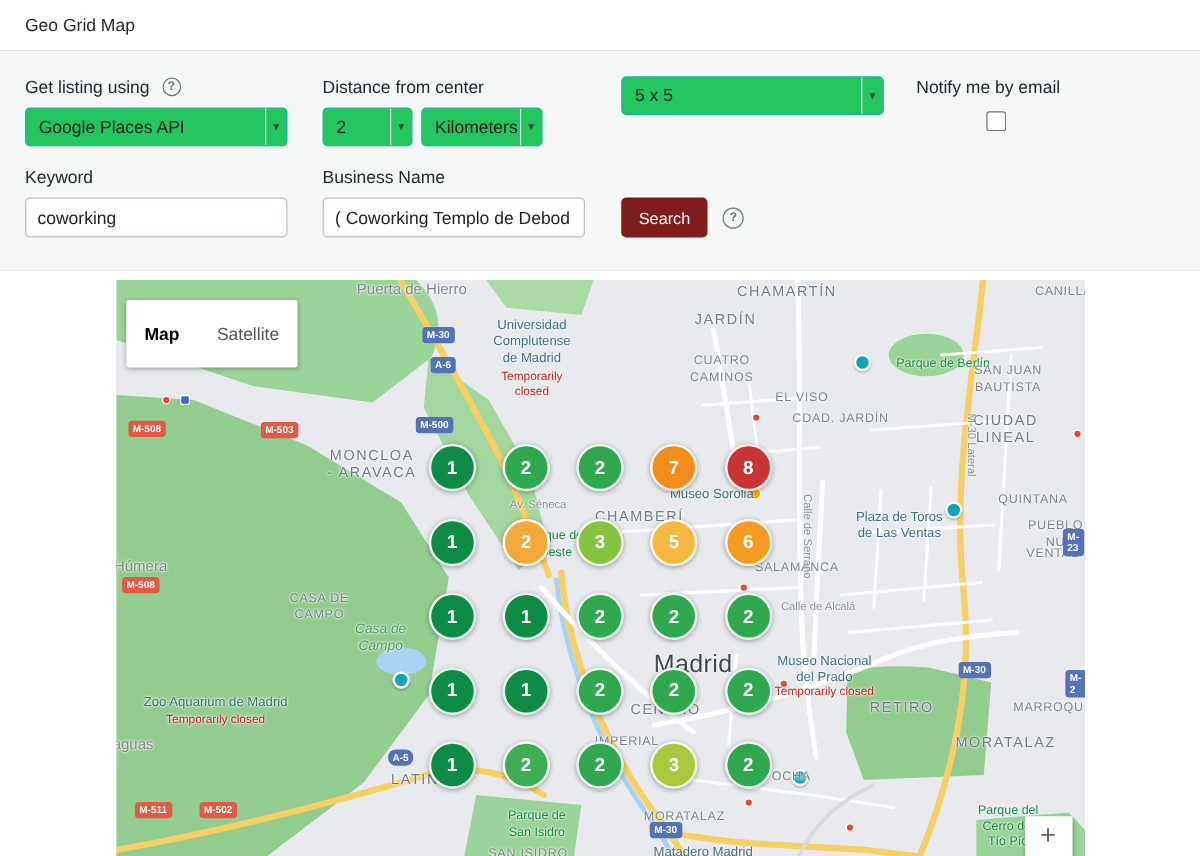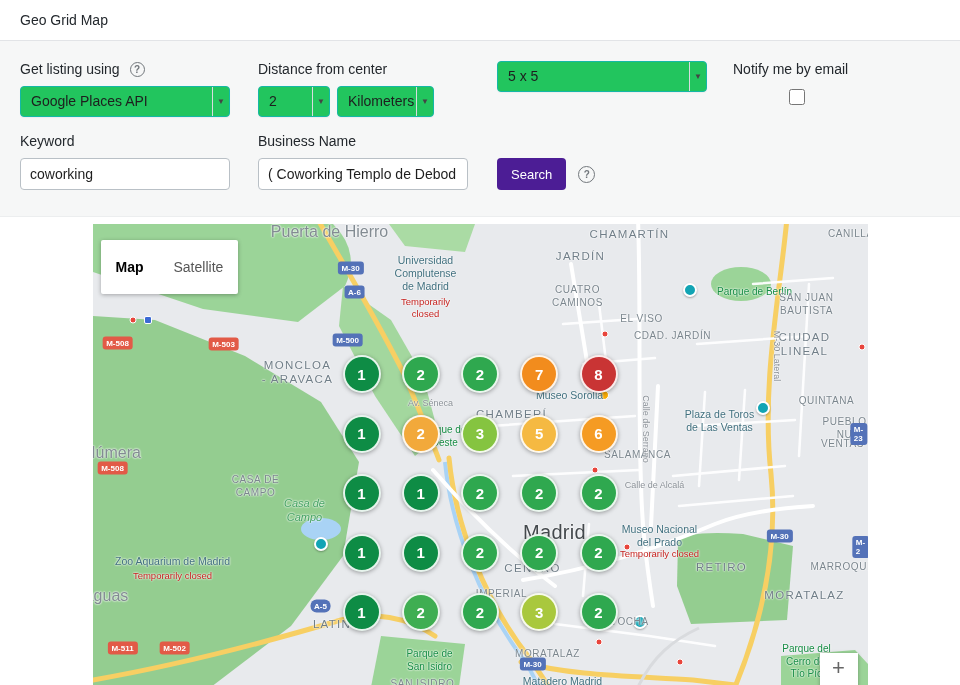--- a/index.html
+++ b/index.html
@@ -28,21 +28,21 @@
   .w72 { width: 72px; }
   .w97 { width: 97px; }
 
   .tinput { width: 210px; height: 32px; background: #fff; border: 1px solid #b9c0c6; border-radius: 4px;
     padding: 0 9px; font-size: 14px; color: #1e1e1e; font-family: "Liberation Sans", sans-serif; }
 
   .help-icon { width: 15px; height: 15px; border: 1.5px solid #72777c; border-radius: 50%;
     color: #72777c; font-size: 10px; font-weight: bold; display: inline-flex; align-items: center;
     justify-content: center; flex: 0 0 15px; }
   .search-row { display: flex; align-items: center; gap: 12px; }
-  .btn-search { background: #4c1d95; color: #fff; border: none; border-radius: 4px; height: 32px;
+  .btn-search { background: #7f1d1d; color: #fff; border: none; border-radius: 4px; height: 32px;
     padding: 0 14px; font-size: 13px; font-family: "Liberation Sans", sans-serif; cursor: pointer; }
   .checkbox { width: 16px; height: 16px; margin-left: 56px; margin-top: 3px; accent-color: #fff;
     border: 1px solid #b9c0c6; }
 
   
   .map-outer { display: flex; justify-content: center; padding-top: 7px; background: #fff; }
   .map { position: relative; width: 775px; height: 463px; overflow: hidden; background: #e8eaed; }
   .map svg { position: absolute; left: 0; top: 0; }
   .overlay { position: absolute; inset: 0; }
 
@@ -64,21 +64,21 @@
   .mlabel { position: absolute; z-index: 3; transform: translate(-50%,-50%); text-align: center;
     white-space: pre-line; pointer-events: none; line-height: 1.25;
     text-shadow: 0 0 2px #fff, 0 0 2px #fff; }
   .district    { font-size: 10px;  color: #7b868e; letter-spacing: .6px; font-weight: 500; }
   .district-lg { font-size: 11.5px; color: #707e88; letter-spacing: 1.3px; font-weight: 500; }
   .city        { font-size: 20px; color: #44494d; font-weight: 500; letter-spacing: .3px; }
   .park        { font-size: 10px; color: #178d45; }
   .park-it     { font-size: 11px; color: #44a262; font-style: italic; }
   .poi         { font-size: 10.5px; color: #41707f; }
   .closed      { font-size: 9.5px; color: #c5221f; }
-  .locality    { font-size: 16px; color: #828b92; }
+  .locality    { font-size: 12px; color: #828b92; }
   .street      { font-size: 9px; color: #8a9097; }
   .vstreet     { font-size: 9px; color: #8a9097; writing-mode: vertical-rl; }
 
   .rbadge { position: absolute; z-index: 3; transform: translate(-50%,-50%); font-size: 8px;
     font-weight: bold; color: #fff; padding: 2px 4px; border-radius: 3px; pointer-events: none; }
   .rbadge.blue { background: #5472b8; }
   .rbadge.red  { background: #e25a47; }
 
   .dot { position: absolute; z-index: 2; transform: translate(-50%,-50%); border-radius: 50%; }
   .dot.transit    { width: 14px; height: 14px; background: #12a4b4; border: 2px solid #fff;

